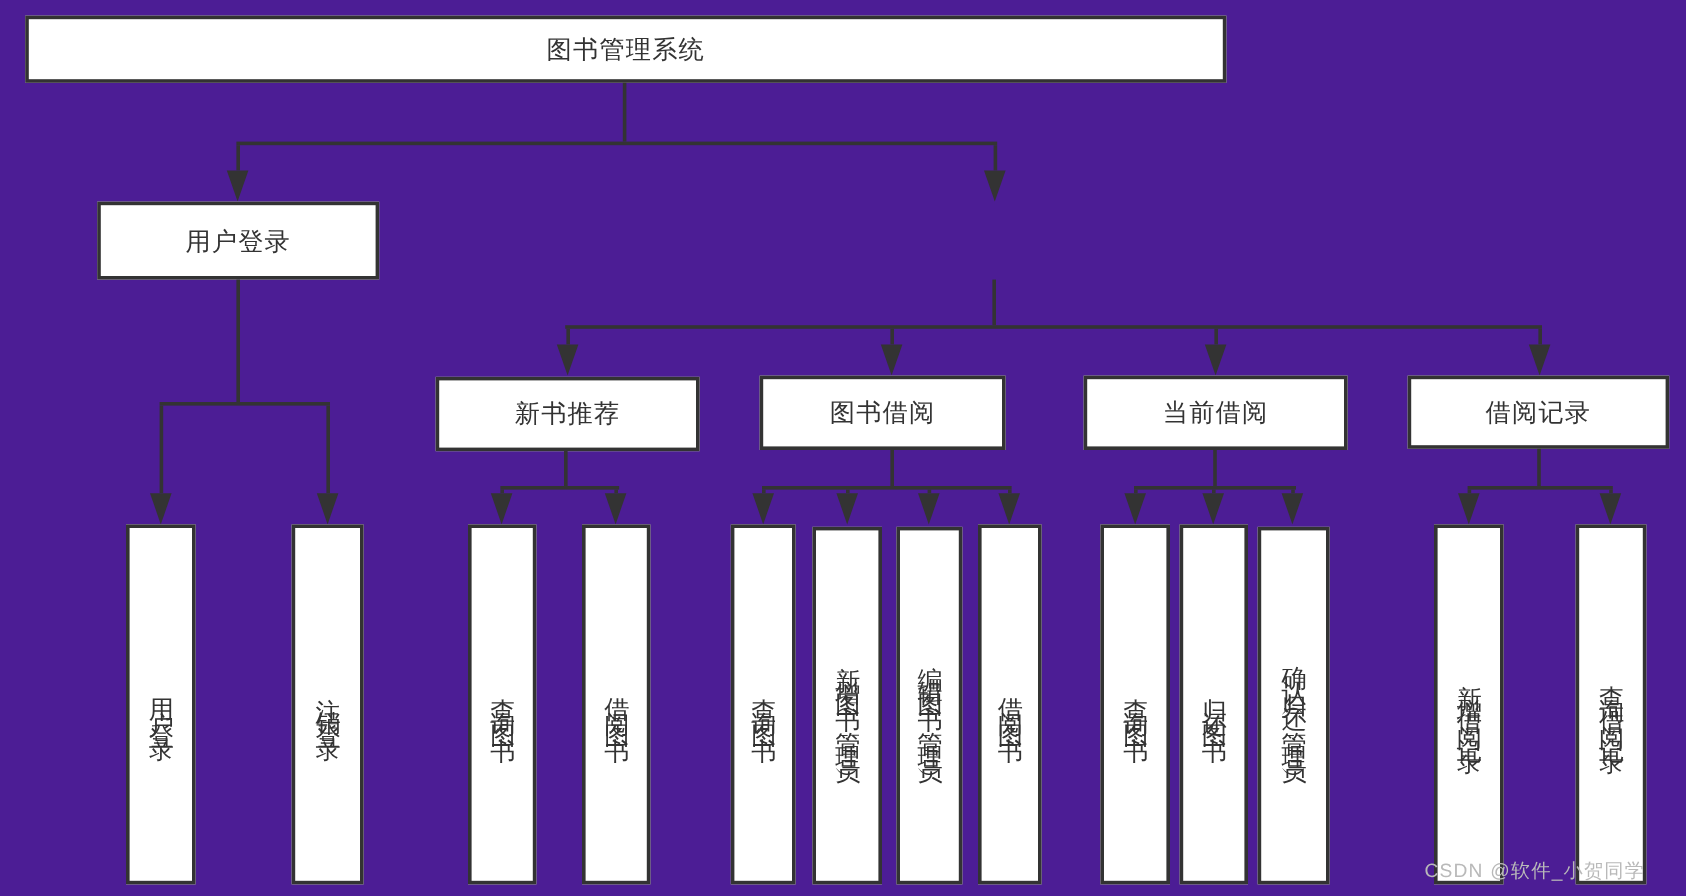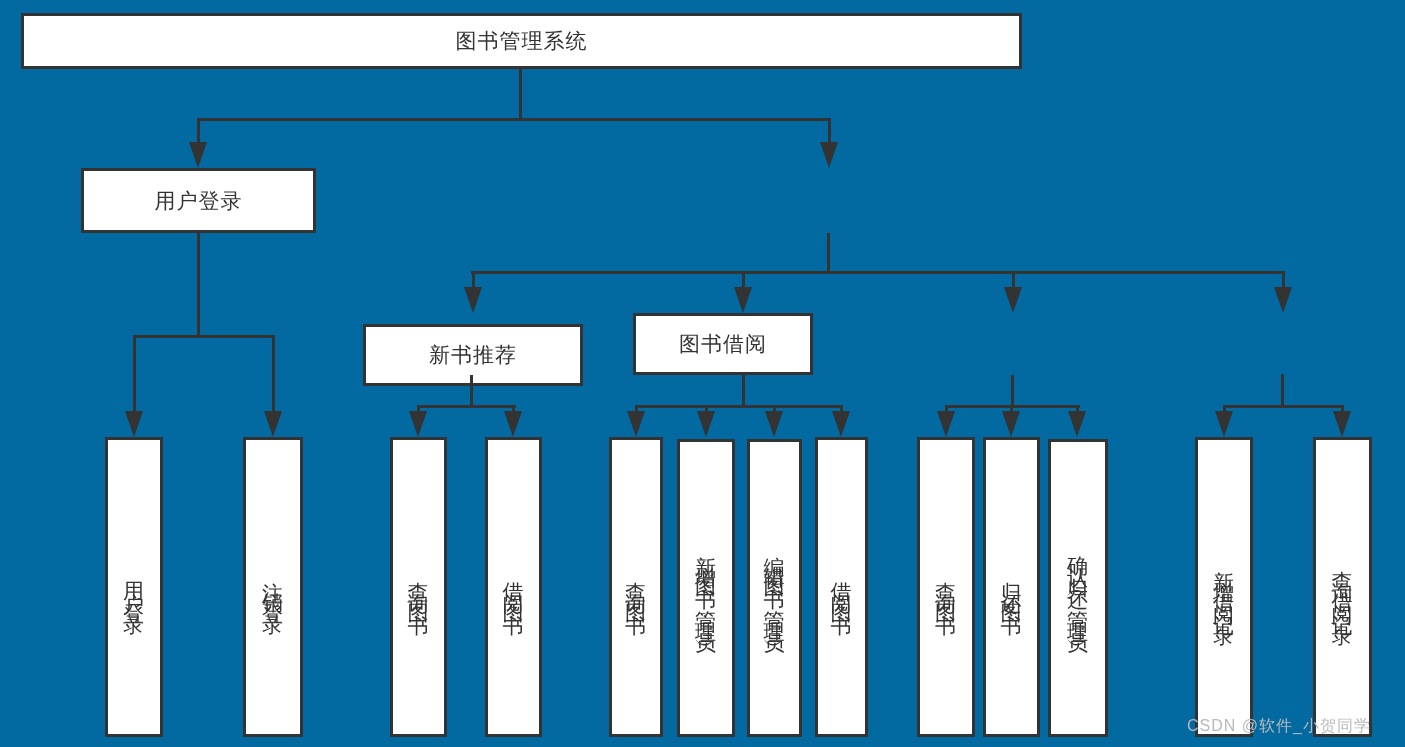--- a/index.html
+++ b/index.html
@@ -1,17 +1,17 @@
 <!DOCTYPE html>
 <html><head>
 <meta charset="utf-8">
 <style>
   html,body{margin:0;padding:0;background:#fff;}
   .stage{
-    position:relative;width:1405px;height:747px;background:#0369a1;
+    position:relative;width:1405px;height:747px;background:#4c1d95;
     font-family:"Liberation Sans","DejaVu Sans",sans-serif;color:#333;
     overflow:hidden;
   }
   .box{
     position:absolute;background:#fff;border:3px solid #333;box-sizing:border-box;
     display:flex;align-items:center;justify-content:center;
     font-size:21px;letter-spacing:1px;white-space:nowrap;
   }
   .leaf span{
     writing-mode:vertical-rl;text-orientation:mixed;
@@ -53,25 +53,31 @@
   <div class="hl" style="left:471px;top:271px;width:814px"></div>
   <div class="vl" style="left:472px;top:274px;height:13px"></div>
   <div class="arrow" style="left:464px;top:287px"></div>
   <div class="vl" style="left:742px;top:274px;height:13px"></div>
   <div class="arrow" style="left:734px;top:287px"></div>
   <div class="vl" style="left:1012px;top:274px;height:13px"></div>
   <div class="arrow" style="left:1004px;top:287px"></div>
   <div class="vl" style="left:1282px;top:274px;height:13px"></div>
   <div class="arrow" style="left:1274px;top:287px"></div>
 
-  <div class="box" style="left:363px;top:324px;width:220px;height:62px">
+  <div class="box" style="left:363px;top:314px;width:220px;height:62px">
     <span>新书推荐</span>
   </div>
-  <div class="box" style="left:633px;top:313px;width:180px;height:62px">
+  <div class="box" style="left:633px;top:313px;width:205px;height:62px">
     <span>图书借阅</span>
+  </div>
+  <div class="box" style="left:903px;top:313px;width:220px;height:62px">
+    <span>当前借阅</span>
+  </div>
+  <div class="box" style="left:1173px;top:313px;width:218px;height:61px">
+    <span>借阅记录</span>
   </div>
 
   <div class="vl" style="left:197px;top:233px;height:102px"></div>
   <div class="hl" style="left:133px;top:335px;width:142px"></div>
   <div class="vl" style="left:133px;top:338px;height:73px"></div>
   <div class="arrow" style="left:125px;top:411px"></div>
   <div class="vl" style="left:272px;top:338px;height:73px"></div>
   <div class="arrow" style="left:264px;top:411px"></div>
 
   <div class="vl" style="left:470px;top:375px;height:30px"></div>

